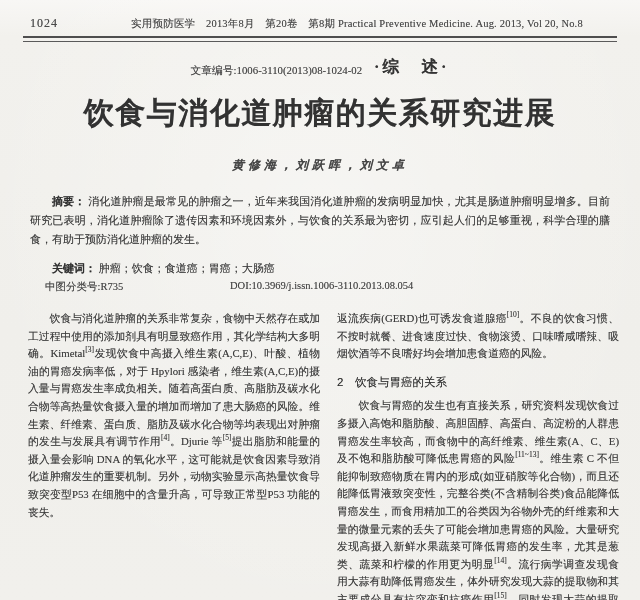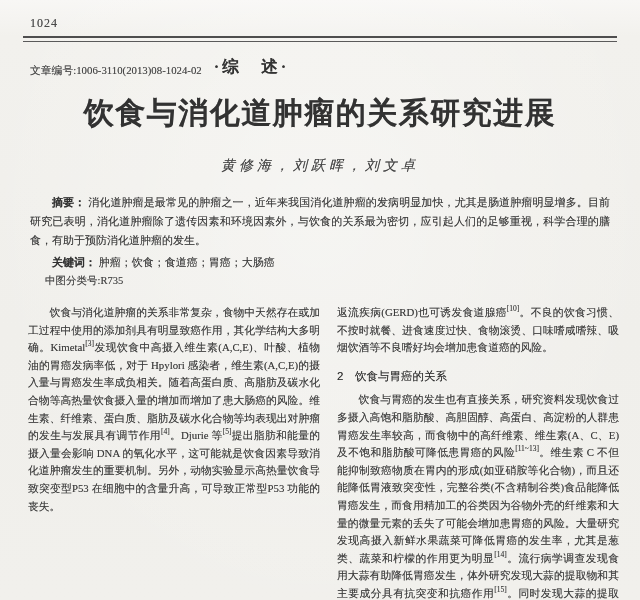--- a/index.html
+++ b/index.html
@@ -9,48 +9,52 @@
       radial-gradient(ellipse at 50% 35%, rgba(255,255,255,0.35), rgba(255,255,255,0) 75%),
       linear-gradient(180deg, #f8f7f5 0%, #f2f1ed 6%, #f0efeb 55%, #f1f0ec 100%);
     font-family:"Liberation Serif","DejaVu Serif",serif;
     color:#3d3d3d;
     text-shadow:0 0 0.5px rgba(70,70,70,0.55);
   }
   .running-head { display:flex; align-items:baseline; padding:16px 26px 0 30px; font-size:10.5px; color:#4a4a4a; }
   .page-num { width:70px; font-size:12px; letter-spacing:1px; }
   .journal-info { flex:1; text-align:center; letter-spacing:0.2px; white-space:nowrap; }
   .double-rule { margin:5px 23px 0 23px; height:3px; border-top:2.5px solid #4e4e4e; border-bottom:1.2px solid #5a5a5a; }
-  .meta-row { display:flex; justify-content:flex-start; align-items:flex-end; margin:14px 30px 0 30px; }
+  .meta-row { display:flex; justify-content:center; align-items:flex-end; margin:14px 30px 0 30px; }
   .article-no { font-size:10.8px; color:#474747; }
   .column-label { font-size:16.5px; font-weight:bold; letter-spacing:3px; color:#333;margin-left:12px; }
   .title { margin:15px 0 0; text-align:center; font-size:30px; letter-spacing:1.5px; font-weight:700;
     font-family:"Liberation Sans","DejaVu Sans",sans-serif; color:#323232; }
-  .authors { margin-top:23px; text-align:center; font-size:14px; letter-spacing:4px; font-style:italic; color:#454545; }
+  .authors { margin-top:23px; text-align:center; font-size:12px; letter-spacing:4px; font-style:italic; color:#454545;font-weight:bold; }
   .abstract { margin:18px 30px 0 30px; font-size:11px; line-height:19px; text-align:justify; text-indent:2em; color:#3b3b3b; }
   .hei { font-weight:bold; font-family:"Liberation Sans","DejaVu Sans",sans-serif; color:#2f2f2f; }
-  .keywords { margin:3px 30px 0 30px; font-size:11px; line-height:18px; text-indent:2em; }
+  .keywords { margin:10px 30px 0 30px; font-size:11px; line-height:18px; text-indent:2em; }
   .class-row { display:flex; margin:3px 30px 16px 30px; padding-left:15px; font-size:10.5px; color:#474747; }
   .class-row .clc { width:185px; }
   .class-row .doc { width:132px; }
   .columns { display:flex; margin:13px 21px 0 28px; }
   .col { text-align:justify; font-size:10.8px; line-height:17.6px; color:#3c3c3c; }
   .col-left  { width:292px; margin-right:17px; }
   .col-right { width:282px; }
   .col p { margin:0; }
   .col p.indent { text-indent:2em; }
   .sec-heading { font-weight:normal; font-family:"Liberation Sans","DejaVu Sans",sans-serif; font-size:11.5px; margin:11px 0 6px; color:#2f2f2f; }
   sup { font-size:7.5px; vertical-align:super; line-height:0; }
 </style>
 </head>
 <body>
 
 <div class="page">
 
   <div class="running-head">
     <span class="page-num">1024</span>
+    <span class="journal-info">
+      <span>实用预防医学　2013年8月　第20卷　第8期</span>
+      <span>Practical Preventive Medicine. Aug. 2013, Vol 20, No.8</span>
+    </span>
   </div>
 
   <div class="double-rule"></div>
 
   <div class="meta-row">
     <span class="article-no">文章编号:1006-3110(2013)08-1024-02</span>
     <span class="column-label">·综　述·</span>
   </div>
 
   <h1 class="title">饮食与消化道肿瘤的关系研究进展</h1>
@@ -62,20 +66,21 @@
     <span>消化道肿瘤是最常见的肿瘤之一，近年来我国消化道肿瘤的发病明显加快，尤其是肠道肿瘤明显增多。目前研究已表明，消化道肿瘤除了遗传因素和环境因素外，与饮食的关系最为密切，应引起人们的足够重视，科学合理的膳食，有助于预防消化道肿瘤的发生。</span>
   </div>
 
   <div class="keywords">
     <span class="hei">关键词：</span>
     <span>肿瘤；饮食；食道癌；胃癌；大肠癌</span>
   </div>
 
   <div class="class-row">
     <span class="clc">中图分类号:R735</span>
+    <span class="doi">DOI:10.3969/j.issn.1006-3110.2013.08.054</span>
   </div>
 
   <div class="columns">
     <div class="col col-left" id="col-left">
         <p class="indent">饮食与消化道肿瘤的关系非常复杂，食物中天然存在或加工过程中使用的添加剂具有明显致癌作用，其化学结构大多明确。Kimetal<sup>[3]</sup>发现饮食中高摄入维生素(A,C,E)、叶酸、植物油的胃癌发病率低，对于 Hpylori 感染者，维生素(A,C,E)的摄入量与胃癌发生率成负相关。随着高蛋白质、高脂肪及碳水化合物等高热量饮食摄入量的增加而增加了患大肠癌的风险。维生素、纤维素、蛋白质、脂肪及碳水化合物等均表现出对肿瘤的发生与发展具有调节作用<sup>[4]</sup>。Djurie 等<sup>[5]</sup>提出脂肪和能量的摄入量会影响 DNA 的氧化水平，这可能就是饮食因素导致消化道肿瘤发生的重要机制。另外，动物实验显示高热量饮食导致突变型P53 在细胞中的含量升高，可导致正常型P53 功能的丧失。</p>
       </div>
     <div class="col col-right" id="col-right">
         <p class="">返流疾病(GERD)也可诱发食道腺癌<sup>[10]</sup>。不良的饮食习惯、不按时就餐、进食速度过快、食物滚烫、口味嗜咸嗜辣、吸烟饮酒等不良嗜好均会增加患食道癌的风险。</p>
         <div class="sec-heading">2　饮食与胃癌的关系</div>
         <p class="indent">饮食与胃癌的发生也有直接关系，研究资料发现饮食过多摄入高饱和脂肪酸、高胆固醇、高蛋白、高淀粉的人群患胃癌发生率较高，而食物中的高纤维素、维生素(A、C、E)及不饱和脂肪酸可降低患胃癌的风险<sup>[11~13]</sup>。维生素 C 不但能抑制致癌物质在胃内的形成(如亚硝胺等化合物)，而且还能降低胃液致突变性，完整谷类(不含精制谷类)食品能降低胃癌发生，而食用精加工的谷类因为谷物外壳的纤维素和大量的微量元素的丢失了可能会增加患胃癌的风险。大量研究发现高摄入新鲜水果蔬菜可降低胃癌的发生率，尤其是葱类、蔬菜和柠檬的作用更为明显<sup>[14]</sup>。流行病学调查发现食用大蒜有助降低胃癌发生，体外研究发现大蒜的提取物和其主要成分具有抗突变和抗癌作用<sup>[15]</sup>。同时发现大蒜的提取物对 Hpylori 有杀灭作用，这也可能是食用大蒜能降低胃癌发生的作用机制之一。近年来的研究发现饮用绿茶有抑胃癌功效，已经证实绿茶中的多酚类物质具有抗癌作用。</p>

